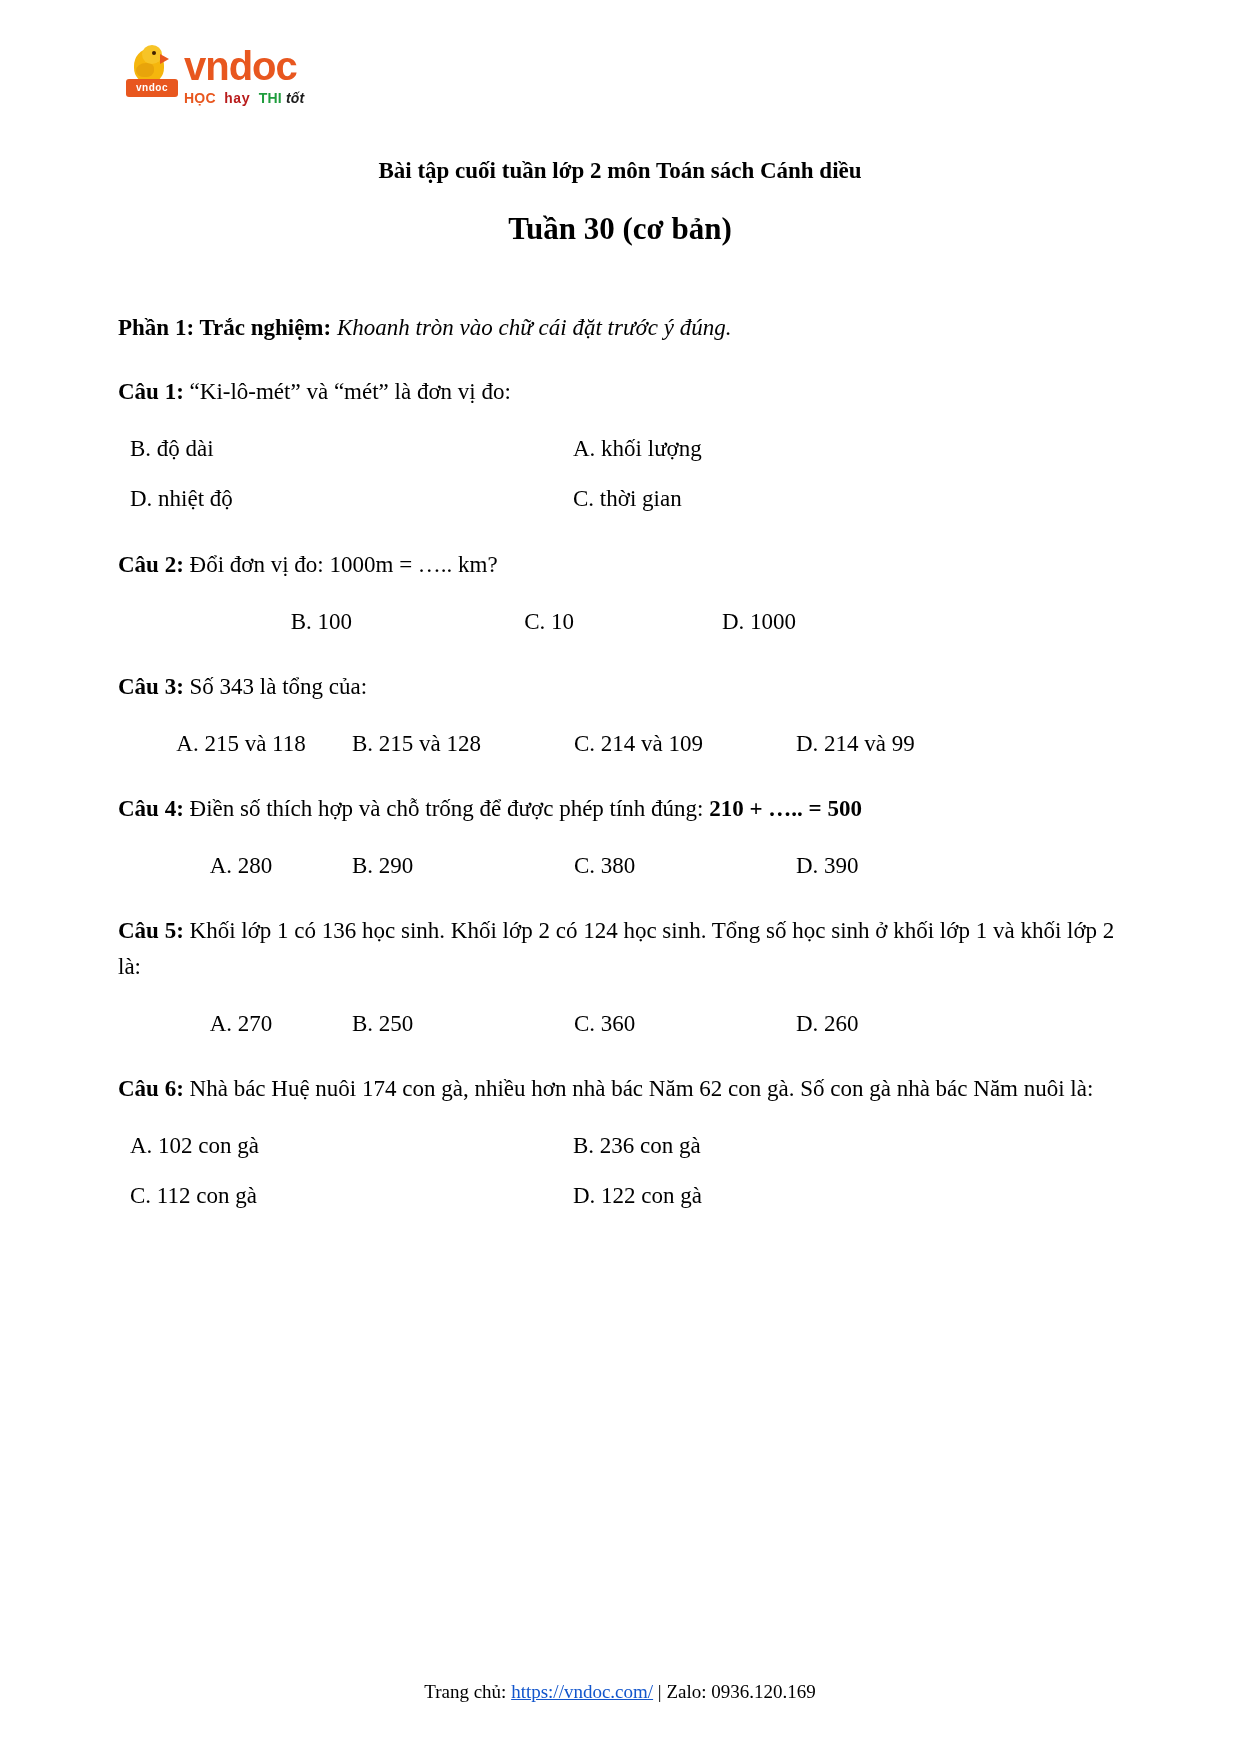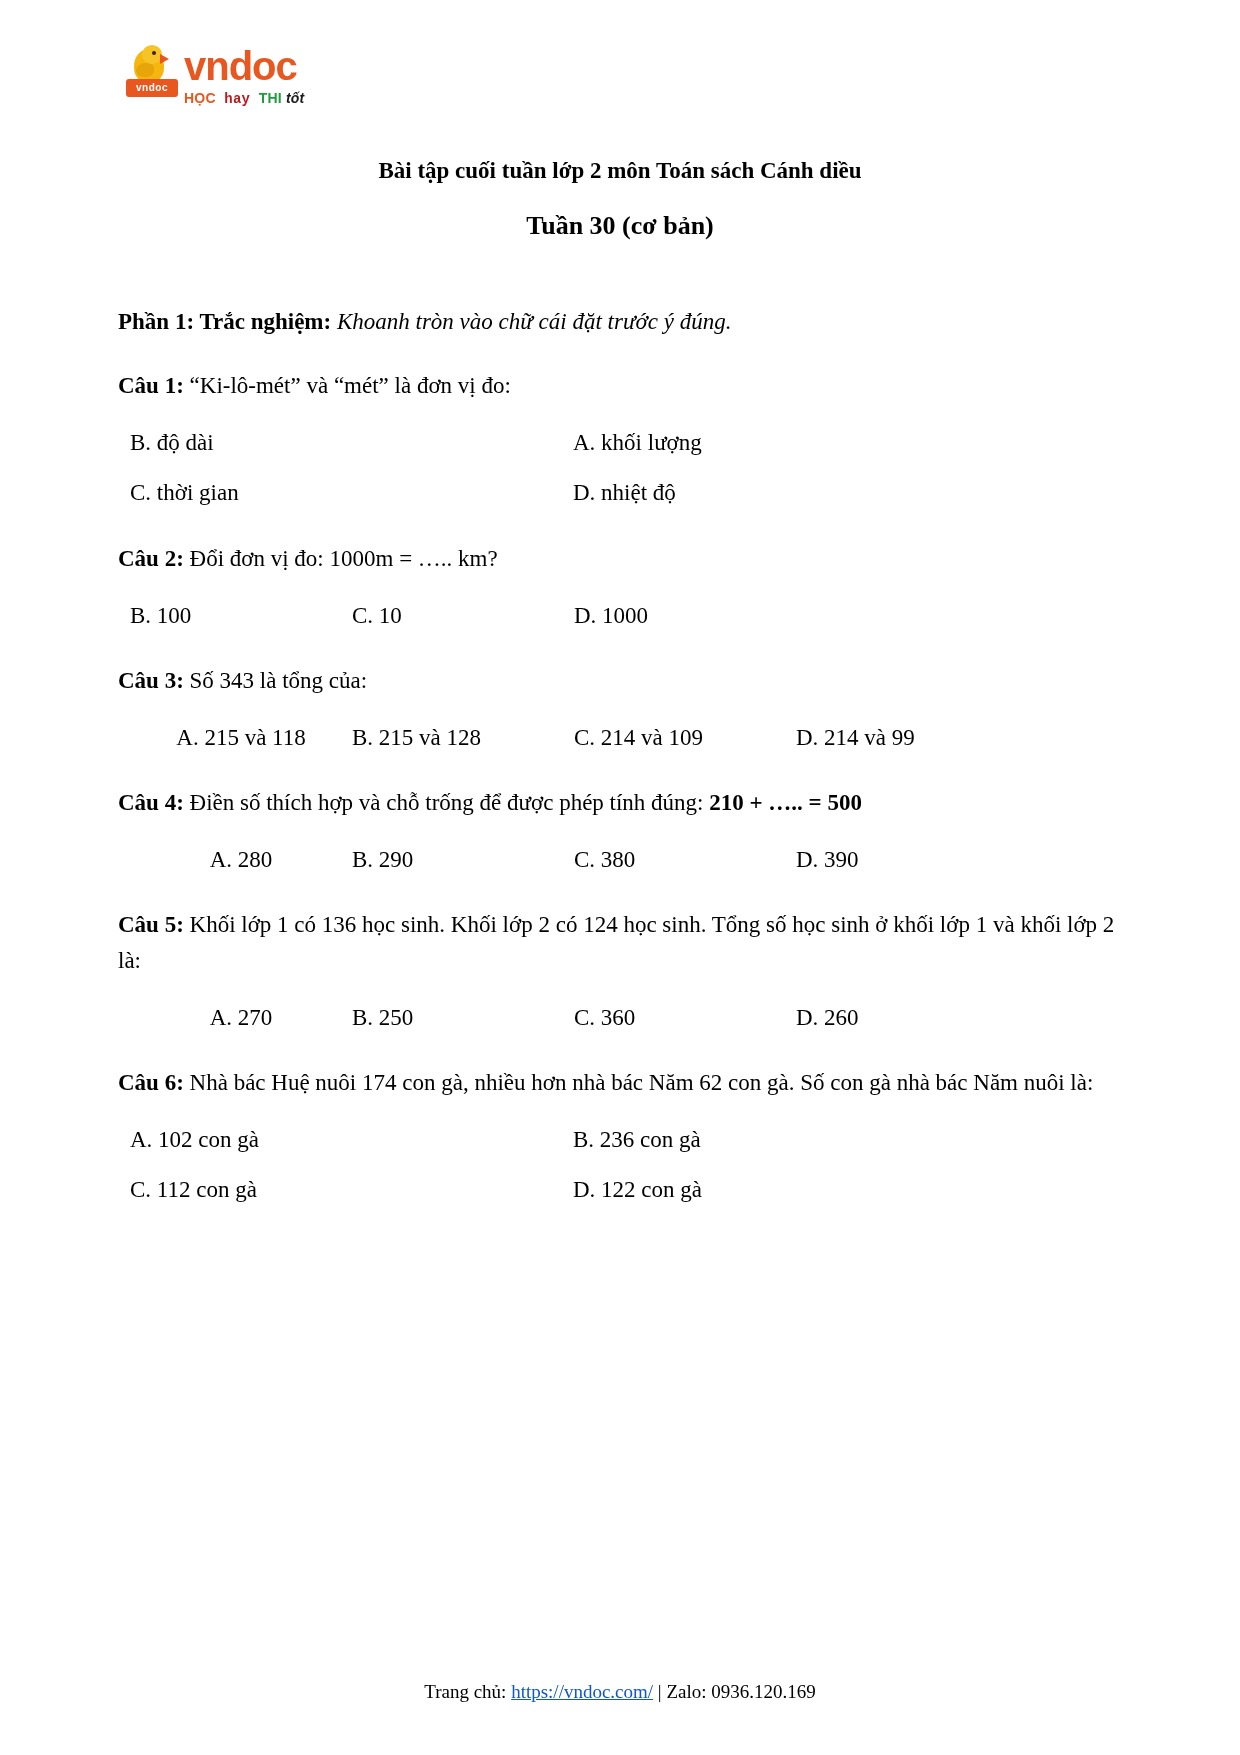--- a/index.html
+++ b/index.html
@@ -140,21 +140,21 @@
 
   
   .doc-title {
     text-align: center;
     font-size: 23px;
     font-weight: bold;
     margin-top: 34px;
   }
   .doc-subtitle {
     text-align: center;
-    font-size: 26px;
+    font-size: 31px;
     font-weight: bold;
     margin-top: 27px;
   }
 
   
   .section-line {
     font-size: 23px;
     margin-top: 64px;
     line-height: 1.45;
   }
@@ -181,21 +181,21 @@
   
   .col2 > span:nth-child(1) { width: 443px; }
   .col2 > span:nth-child(2) { width: 443px; }
 
   
   .col4 > span { width: 222px; }
   .col4 > span:nth-child(1) { width: 222px; text-align: center; }
 
   
   .offset-row { padding-left: 232px; }
-  .offset-row > span { width: 222px; }
+  .offset-row > span { width: 222px; text-align: right; }
 
   
   .footer {
     position: absolute;
     left: 0;
     right: 0;
     bottom: 52px;
     text-align: center;
     font-size: 19px;
   }
@@ -242,22 +242,22 @@
     <div class="question">
       <span class="bold">Câu 1:</span>
       <span>“Ki-lô-mét” và “mét” là đơn vị đo:</span>
     </div>
     <div class="answers">
       <div class="arow col2">
         <span>B. độ dài</span>
         <span>A. khối lượng</span>
       </div>
       <div class="arow col2">
+        <span>D. nhiệt độ</span>
         <span>C. thời gian</span>
-        <span>D. nhiệt độ</span>
       </div>
     </div>
 
     <div class="question">
       <span class="bold">Câu 2:</span>
       <span>Đổi đơn vị đo: 1000m = ….. km?</span>
     </div>
     <div class="answers">
       <div class="arow offset-row">
         <span>B. 100</span>

